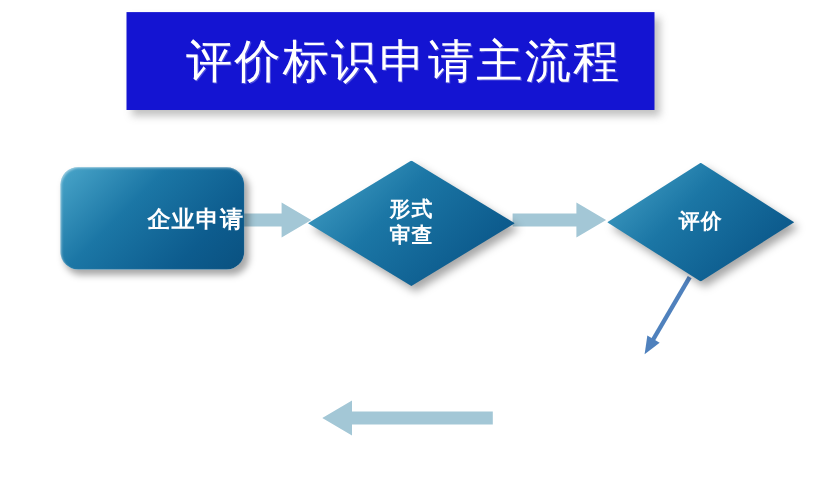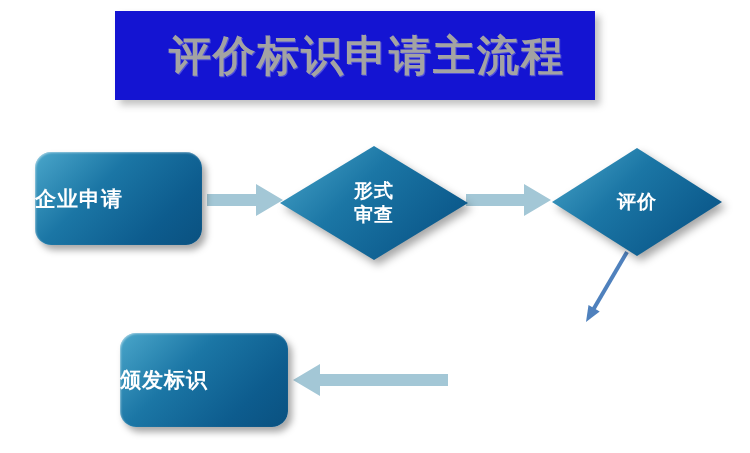--- a/index.html
+++ b/index.html
@@ -10,31 +10,31 @@
     font-family:"Liberation Sans","DejaVu Sans",sans-serif;
     overflow:hidden;
   }
   .title-banner{
     position:absolute;left:115px;top:11px;width:480px;height:89px;
     background:#1414d2;
     display:flex;align-items:center;justify-content:center;
     box-shadow:5px 5px 7px rgba(120,120,120,0.45);
   }
   .title-banner .title-text{
-    color:#a3a3a3;font-size:42px;font-weight:bold;letter-spacing:2px;
+    color:#ffffff;font-size:42px;font-weight:normal;letter-spacing:2px;
     text-shadow:1px 1px 0 rgba(255,255,255,0.25);
     white-space:nowrap;
     margin-left:24px;
   }
   .node-rect{
     position:absolute;
     border-radius:16px;
     background:linear-gradient(135deg,#4aa6ca 0%,#1b76a5 38%,#0d5c8e 75%,#0a5180 100%);
     box-shadow:4px 5px 7px rgba(0,0,0,0.35), inset 1px 1px 2px rgba(255,255,255,0.45);
-    display:flex;align-items:center;justify-content:flex-start;
+    display:flex;align-items:center;justify-content:flex-end;margin-left:20px;
   }
   .node-rect .node-label{
     color:#ffffff;font-size:21px;font-weight:bold;letter-spacing:1px;
   }
   .diamond-wrap{
     position:absolute;
     filter:drop-shadow(4px 5px 4px rgba(0,0,0,0.35));
   }
   .diamond{
     width:100%;height:100%;
@@ -81,17 +81,14 @@
     </div>
   </div>
 
   <div class="diamond-wrap" style="left:552px;top:148px;width:170px;height:108px;">
     <div class="diamond">
       <span class="node-label">评价</span>
     </div>
   </div>
 
 
-  <div class="node-rect" style="left:120px;top:333px;width:168px;height:94px;">
-    <span class="node-label">颁发标识</span>
-  </div>
 
 </div>
 
 </body></html>

